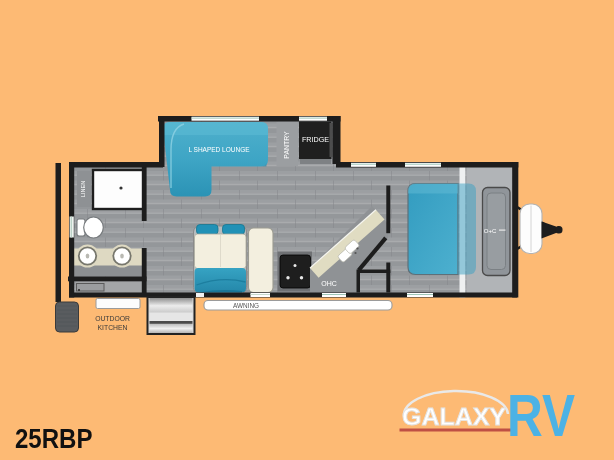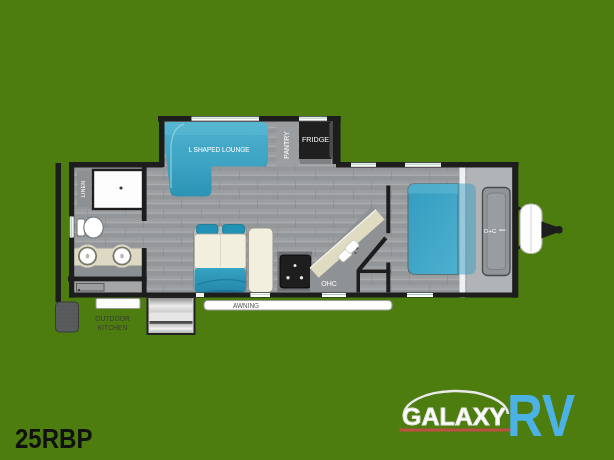--- a/index.html
+++ b/index.html
@@ -1,16 +1,16 @@
 <!DOCTYPE html>
 <html><head>
 <meta charset="utf-8">
 <style>
   html,body{margin:0;padding:0;background:#fff;}
-  #canvas{position:relative;width:614px;height:460px;background:#4d7c0f;overflow:hidden;
+  #canvas{position:relative;width:614px;height:460px;background:#fdba74;overflow:hidden;
           font-family:"Liberation Sans",sans-serif;}
   svg{position:absolute;left:0;top:0;}
 </style>
 </head>
 <body>
 <div id="canvas">
 <svg width="614" height="460" viewBox="0 0 614 460">
 <defs>
   <pattern id="fl" width="10" height="9.5" patternUnits="userSpaceOnUse">
     <rect width="10" height="9.5" fill="#9c9fa2"></rect>

